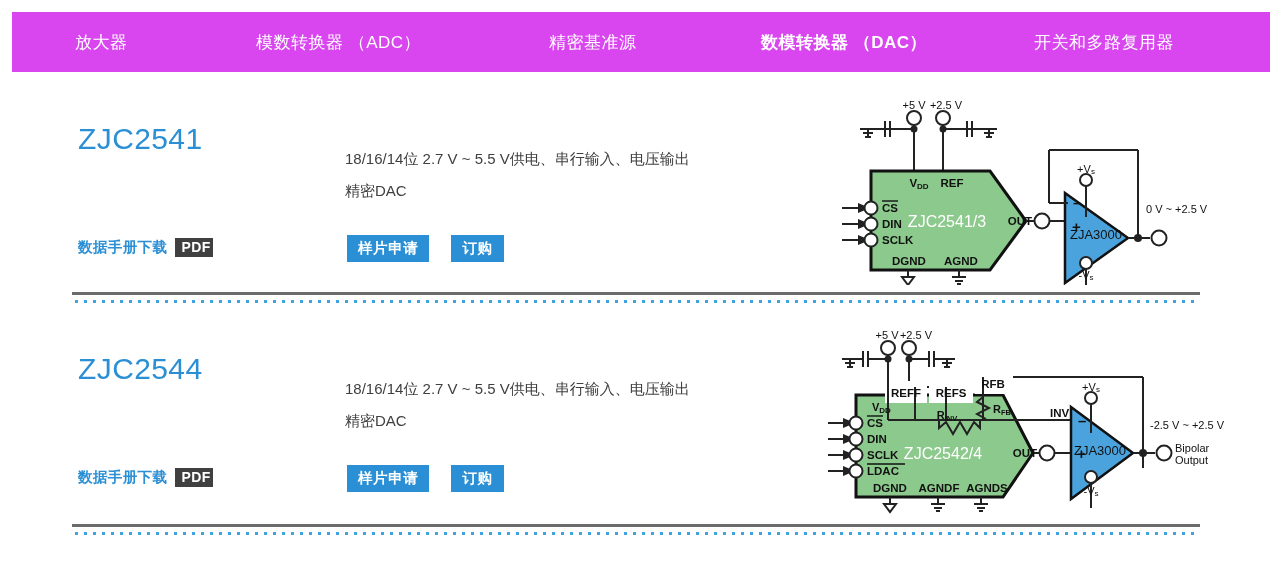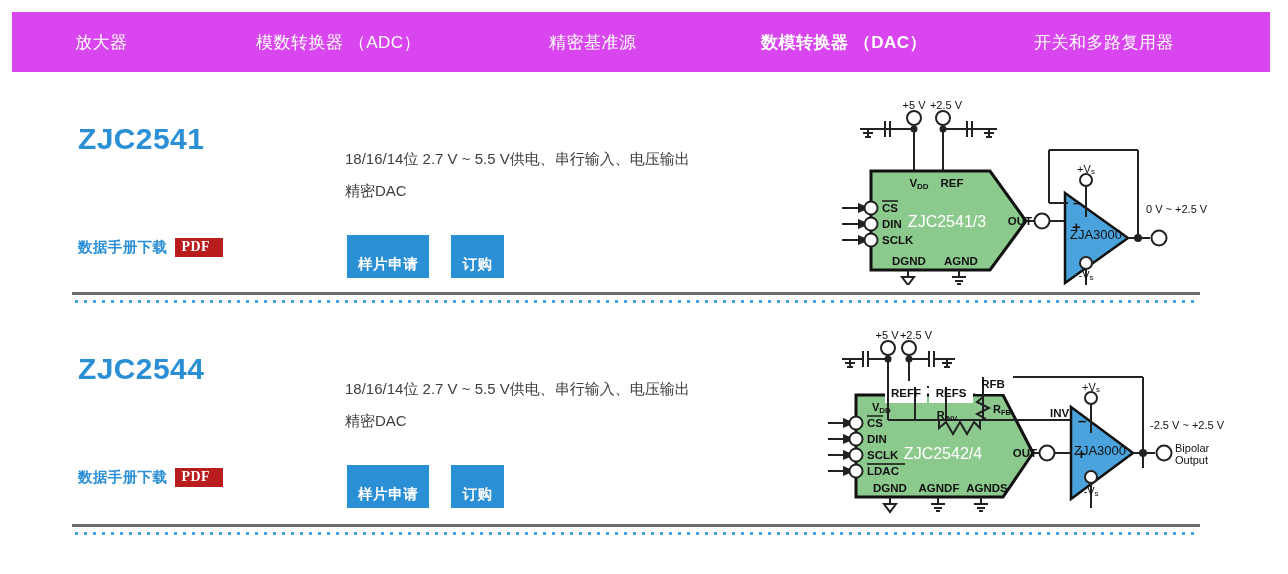--- a/index.html
+++ b/index.html
@@ -48,21 +48,21 @@
     left: 0;
     width: 1288px;
   }
   .row1 { top: 95px; height: 190px; }
   .row2 { top: 325px; height: 190px; }
 
   .part-block { position: absolute; left: 78px; top: 22px; }
   .part-name {
     color: #2a8fd4;
     font-size: 30px;
-    font-weight: bold;
+    font-weight: normal;
     letter-spacing: 0.4px;
     line-height: 44px;
     text-decoration: none;
     display: block;
     cursor: pointer;
   }
 
   .datasheet-link {
     position: absolute;
     left: 78px;
@@ -72,28 +72,27 @@
     gap: 8px;
     cursor: pointer;
   }
   .datasheet-text {
     color: #2a8fd4;
     font-size: 14.5px;
     font-weight: bold;
     letter-spacing: 0.4px;
   }
   .pdf-badge {
-    background: #b91c1c;
+    background: #404040;
     color: #ffffff;
     font-size: 14px;
     font-weight: bold;
-    padding: 2px 13px 3px 6px;
+    padding: 2px 2px 3px 6px;
     letter-spacing: 0.5px;
     line-height: 1;
-    font-family: Liberation Serif, serif;
   }
 
   .desc {
     position: absolute;
     left: 345px;
     top: 48px;
     width: 440px;
     color: #404040;
     font-size: 15px;
     line-height: 32px;
@@ -105,21 +104,21 @@
     top: 140px;
     display: flex;
     gap: 22px;
   }
   .btn {
     background: #2a8fd4;
     color: #ffffff;
     font-size: 14.5px;
     font-weight: bold;
     letter-spacing: 0.6px;
-    padding: 20px 11px 5px 11px;
+    padding: 4px 11px 5px 11px;
     line-height: 1.25;
     border: none;
     cursor: pointer;
     font-family: inherit;
   }
 
   
   .divider {
     position: absolute;
     left: 72px;

